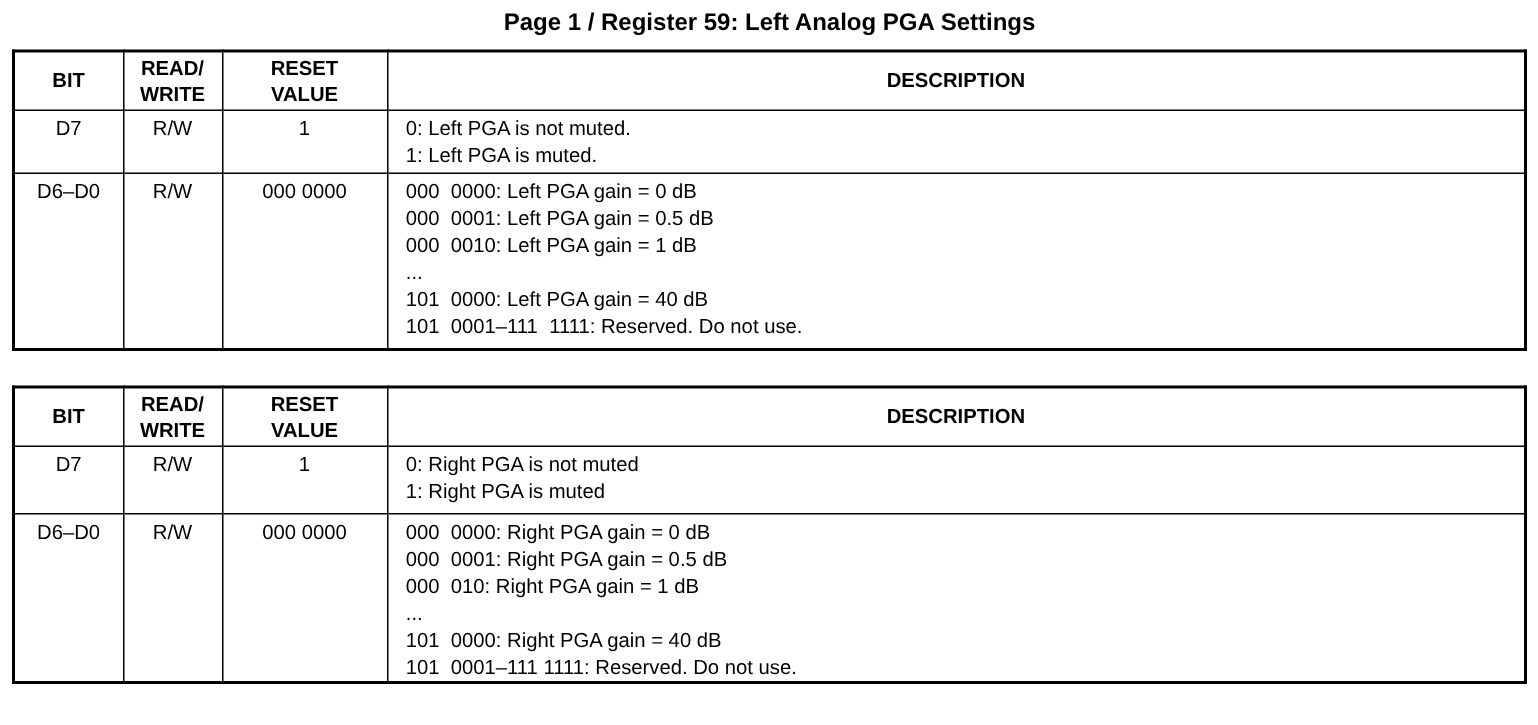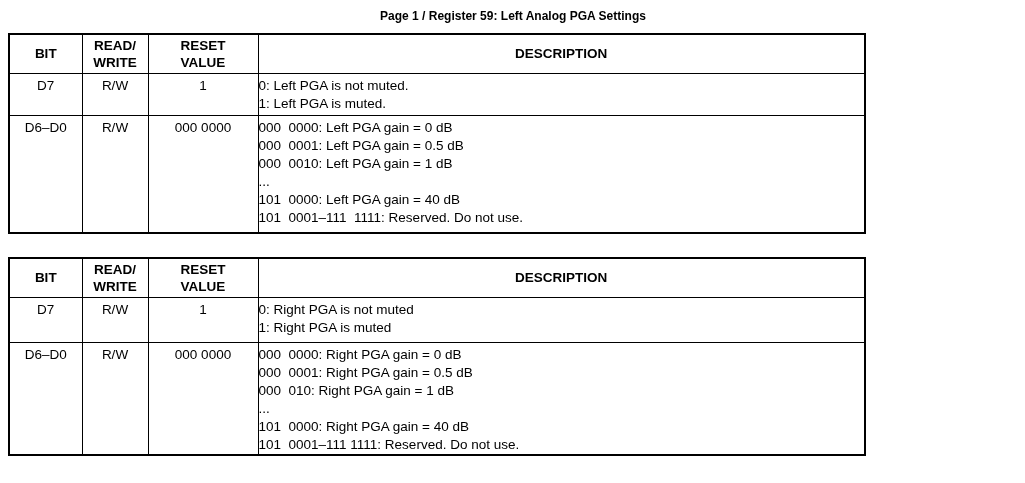--- a/index.html
+++ b/index.html
@@ -12,30 +12,30 @@
   }
   .page { position: relative; width: 1025px; height: 483px; background: #ffffff; }
 
   .reg-section { position: absolute; left: 8px; width: 1010px; }
   .sec1 { top: 6px; }
   .sec2 { top: 257px; }
 
   .reg-title {
     text-align: center;
     font-weight: bold;
-    font-size: 12px;
+    font-size: 16px;
     line-height: 20px;
     margin-bottom: 7px;
     white-space: nowrap;
   }
 
   table.reg-table {
     border-collapse: collapse;
     table-layout: fixed;
-    width: 858px;
+    width: 1010px;
     border: 2px solid #000000;
   }
   .col-bit   { width: 73px; }
   .col-rw    { width: 66px; }
   .col-reset { width: 110px; }
 
   th, td { border: 1px solid #000000; }
 
   th {
     font-size: 13.5px;
@@ -48,21 +48,21 @@
   .t1 tr.row-header th, .t2 tr.row-header th { height: 39px; }
 
   td {
     font-size: 13.5px;
     line-height: 18px;
     vertical-align: top;
     padding-top: 3px;
   }
   td.c { text-align: center; margin-left: 48px; }
   td.desc {
-    padding-left: 0;
+    padding-left: 12px;
     padding-right: 4px;
     white-space: pre-wrap;
   }
 
   .t1 tr.row-0 td { height: 42px; }
   .t1 tr.row-1 td { height: 118px; }
   .t2 tr.row-0 td { height: 45px; }
   .t2 tr.row-1 td { height: 113px; }
 </style>
 </head>

